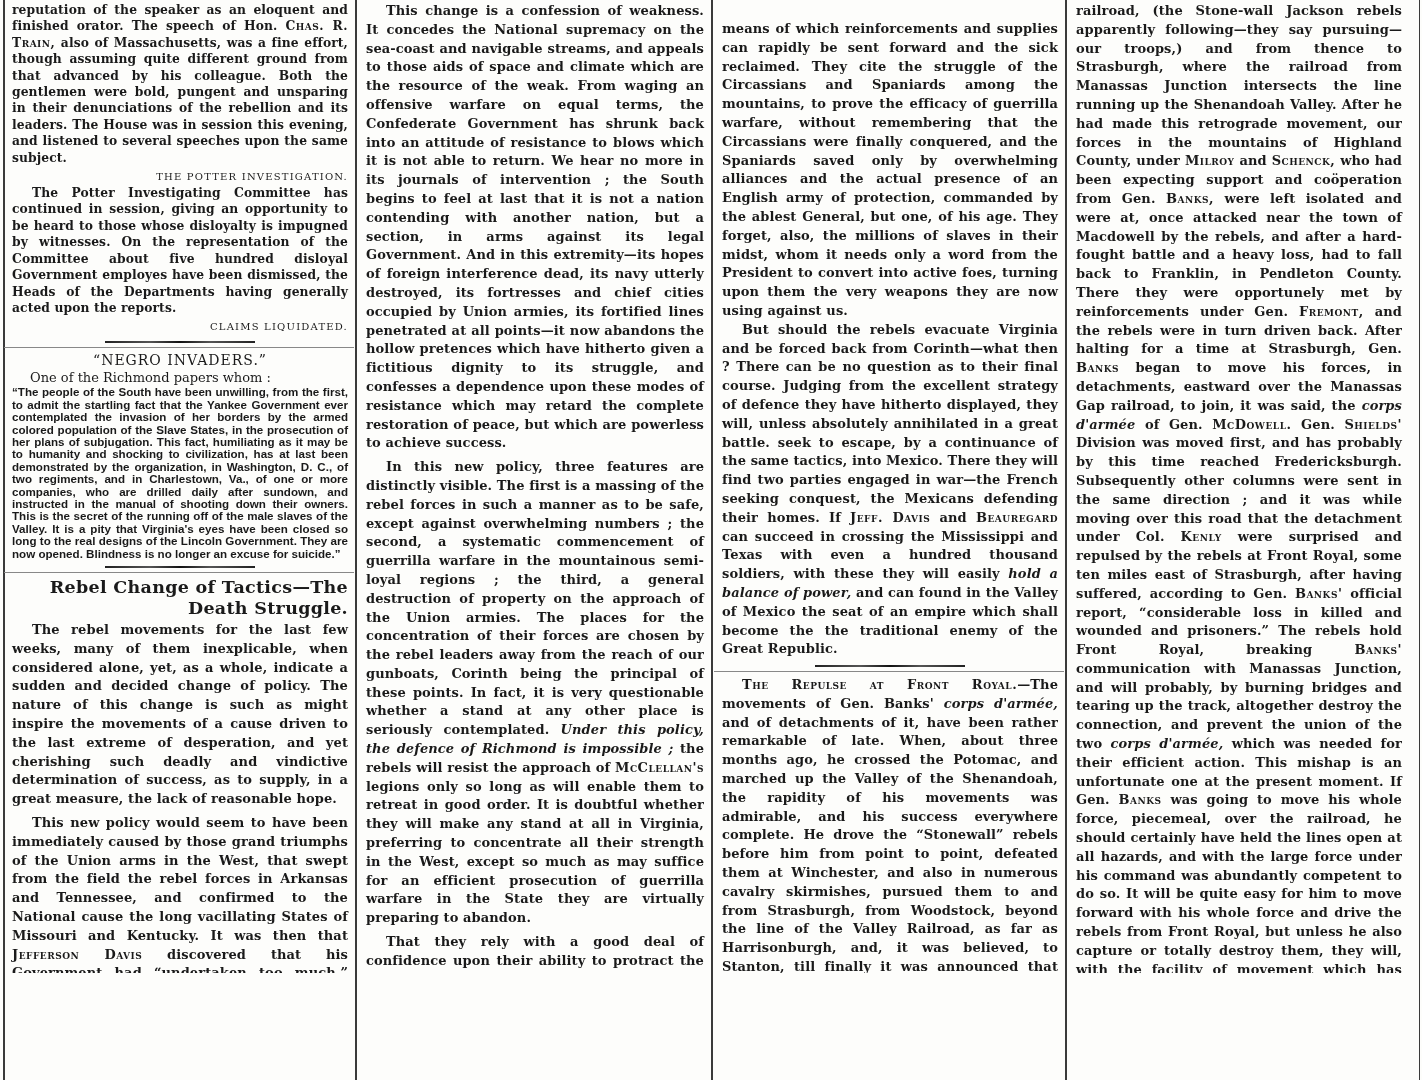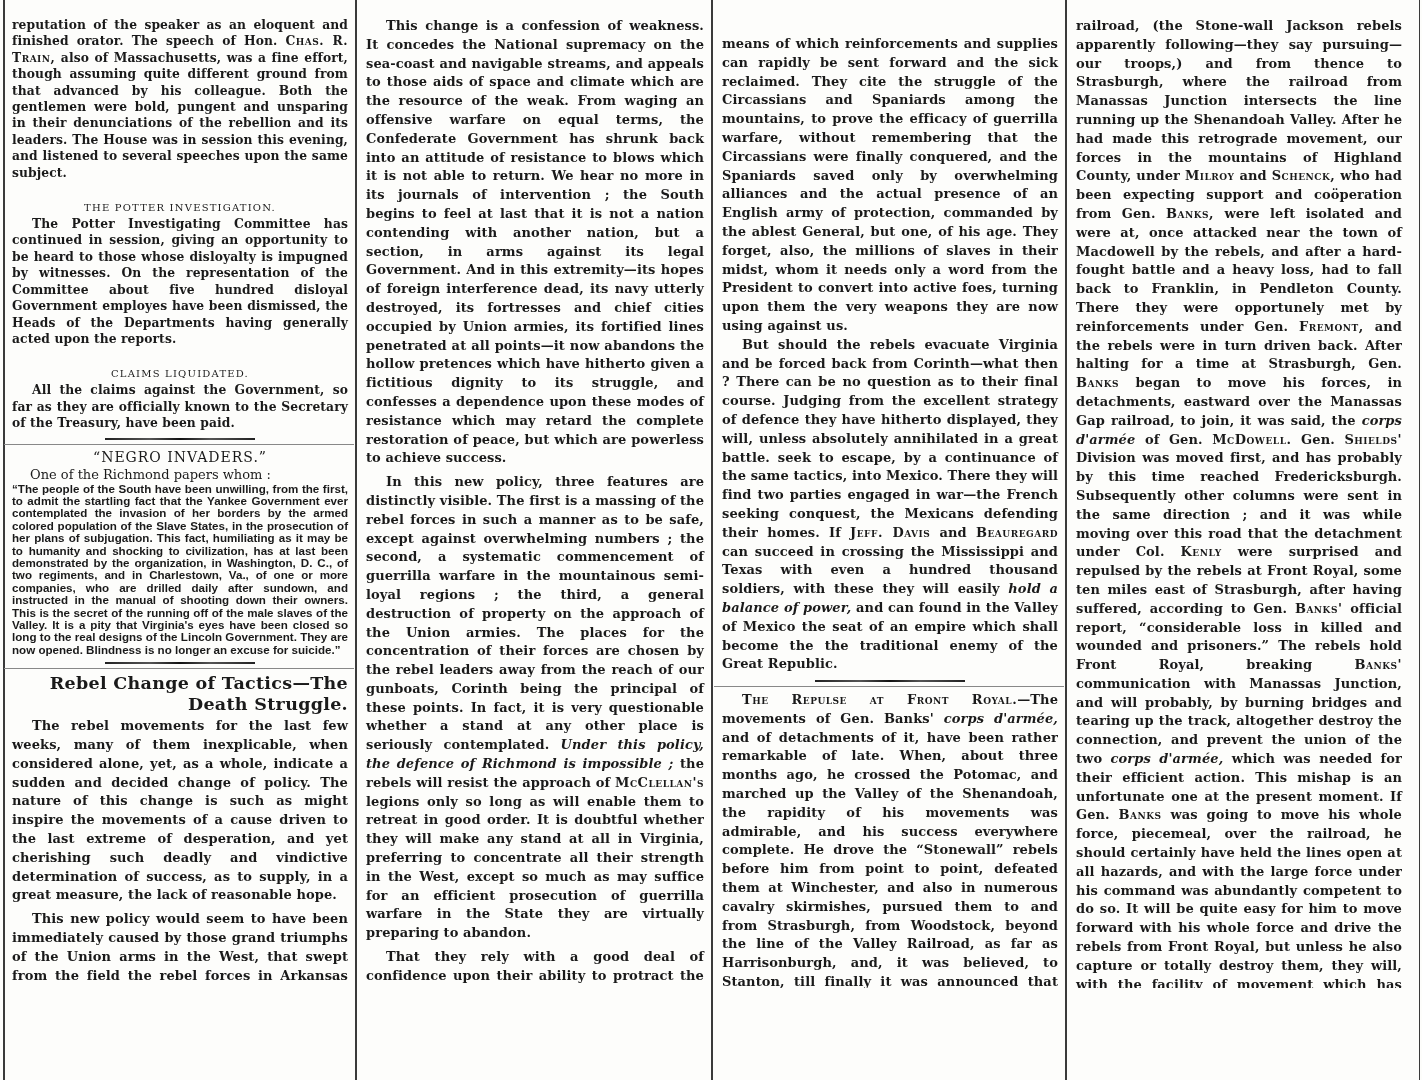--- a/index.html
+++ b/index.html
@@ -1,34 +1,34 @@
 <!DOCTYPE html>
 <html><head>
 <meta charset="utf-8">
 <style>
   html, body { margin: 0; padding: 0; background: #ffffff; }
   body { width: 1422px; height: 1080px; overflow: hidden; position: relative;
          font-family: "DejaVu Serif", "Liberation Serif", serif; color: #1a1a1a; }
   .page { position: absolute; inset: 0; background: #fdfdfb; }
-  .col { position: absolute; top: 15px; height: 973px; overflow: hidden; box-sizing: border-box; border-radius: 6px; }
+  .col { position: absolute; top: 0; height: 973px; overflow: hidden; box-sizing: border-box; border-radius: 6px; }
   .col1 { left: 4px; width: 350px; padding: 2px 6px 0 8px; }
   .col2 { left: 358px; width: 352px; padding: 2px 6px 0 8px; }
   .col3 { left: 714px; width: 350px; padding: 20px 6px 0 8px; }
   .col4 { left: 1068px; width: 352px; padding: 2px 18px 0 8px; }
   .rule { position: absolute; top: 0; bottom: 0; width: 2px; background: #3a3a3a; }
   .rule.r0 { left: 3px; }
   .rule.r1 { left: 355px; }
   .rule.r2 { left: 711px; }
   .rule.r3 { left: 1065px; }
   .rule.r4 { left: 1419px; width: 1px; }
   p { margin: 0; text-align: justify; font-size: 13.1px; line-height: 17.9px;
       letter-spacing: 0.1px; }
   p.indent { text-indent: 20px; }
   .gap { height: 5px; }
-  h3.subhead { margin: 21px 0 3px 0; text-align: center; font-size: 10px; font-weight: normal;
+  h3.subhead { margin: 5px 0 3px 0; text-align: right; font-size: 10px; font-weight: normal;
                letter-spacing: 1.2px; text-transform: uppercase; }
   h2.quote-head { margin: 4px 0 2px 0; text-align: center; font-size: 14px; font-weight: normal;
                   letter-spacing: 1px; text-transform: uppercase; }
   p.small { font-size: 11.6px; line-height: 12.4px; font-weight: bold; font-family: "Liberation Sans", sans-serif; letter-spacing: 0; }
   p.small.intro { font-weight: normal; font-size: 13px; line-height: 16px; text-indent: 18px; font-family: "DejaVu Serif", serif; }
   .sep { height: 12px; position: relative; }
   .sep::after { content: ""; position: absolute; left: 50%; top: 6px; width: 150px; margin-left: -75px;
                 height: 2px; background: linear-gradient(90deg, #222 0%, #555 30%, #111 50%, #555 70%, #222 100%); }
   .box-top { border-top: 1px solid #888; margin: 0 -6px 0 -8px; }
   h1.headline { margin: 4px 0 2px 0; text-align: right; font-size: 17.5px; line-height: 21px;
@@ -47,21 +47,20 @@
   <div class="rule r2"></div>
   <div class="rule r3"></div>
   <div class="rule r4"></div>
 
   <div class="col col1">
     <div class="c1a">
       <p><span>reputation of the speaker as an eloquent and finished orator. The speech of Hon.</span> <span class="sc">Chas. R. Train,</span> <span>also of Massachusetts, was a fine effort, though assuming quite different ground from that advanced by his colleague. Both the gentlemen were bold, pungent and unsparing in their denunciations of the rebellion and its leaders. The House was in session this evening, and listened to several speeches upon the same subject.</span></p>
       <h3 class="subhead">THE POTTER INVESTIGATION.</h3>
       <p class="indent">The Potter Investigating Committee has continued in session, giving an opportunity to be heard to those whose disloyalty is impugned by witnesses. On the representation of the Committee about five hundred disloyal Government employes have been dismissed, the Heads of the Departments having generally acted upon the reports.</p>
       <h3 class="subhead">CLAIMS LIQUIDATED.</h3>
-      <p class="indent">All the claims against the Government, so far as they are officially known to the Secretary of the Treasury, have been paid.</p>
     </div>
     <div class="sep"></div>
     <div class="box-top"></div>
     <h2 class="quote-head">“NEGRO INVADERS.”</h2>
     <p class="small intro">One of the Richmond papers whom :</p>
     <p class="small">“The people of the South have been unwilling, from the first, to admit the startling fact that the Yankee Government ever contemplated the invasion of her borders by the armed colored population of the Slave States, in the prosecution of her plans of subjugation. This fact, humiliating as it may be to humanity and shocking to civilization, has at last been demonstrated by the organization, in Washington, D. C., of two regiments, and in Charlestown, Va., of one or more companies, who are drilled daily after sundown, and instructed in the manual of shooting down their owners. This is the secret of the running off of the male slaves of the Valley. It is a pity that Virginia's eyes have been closed so long to the real designs of the Lincoln Government. They are now opened. Blindness is no longer an excuse for suicide.”</p>
     <div class="sep"></div>
     <div class="box-top"></div>
     <h1 class="headline">Rebel Change of Tactics—The Death Struggle.</h1>
     <p class="bold indent">The rebel movements for the last few weeks, many of them inexplicable, when considered alone, yet, as a whole, indicate a sudden and decided change of policy. The nature of this change is such as might inspire the movements of a cause driven to the last extreme of desperation, and yet cherishing such deadly and vindictive determination of success, as to supply, in a great measure, the lack of reasonable hope.</p>

